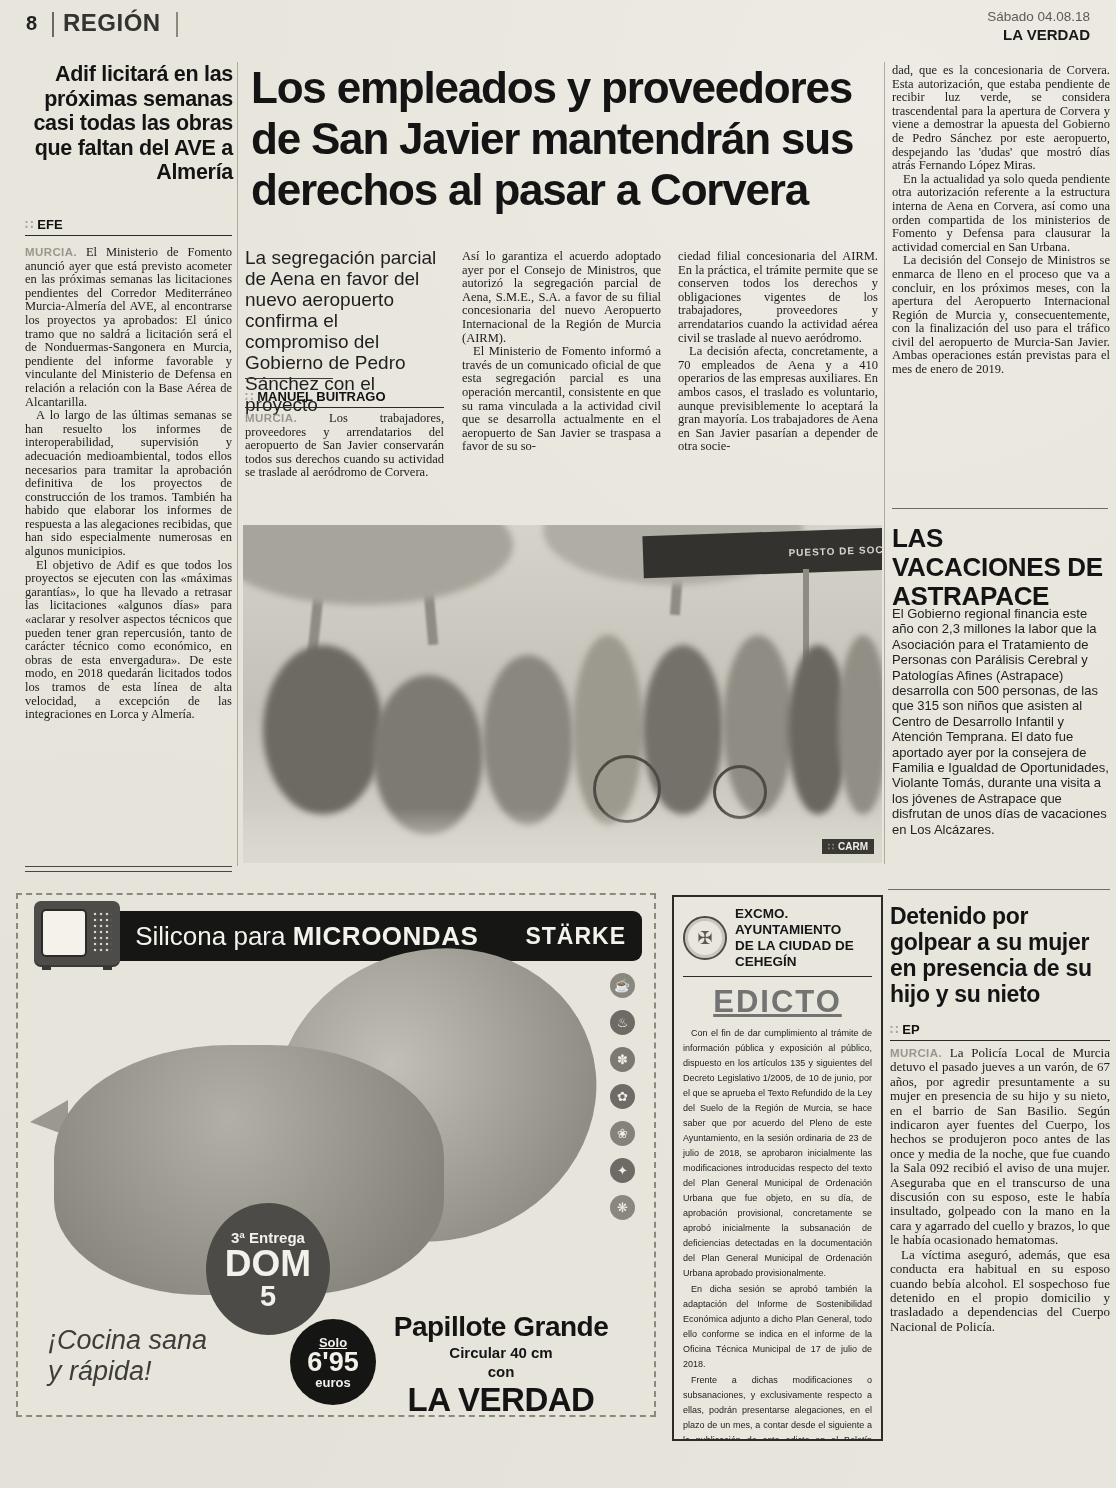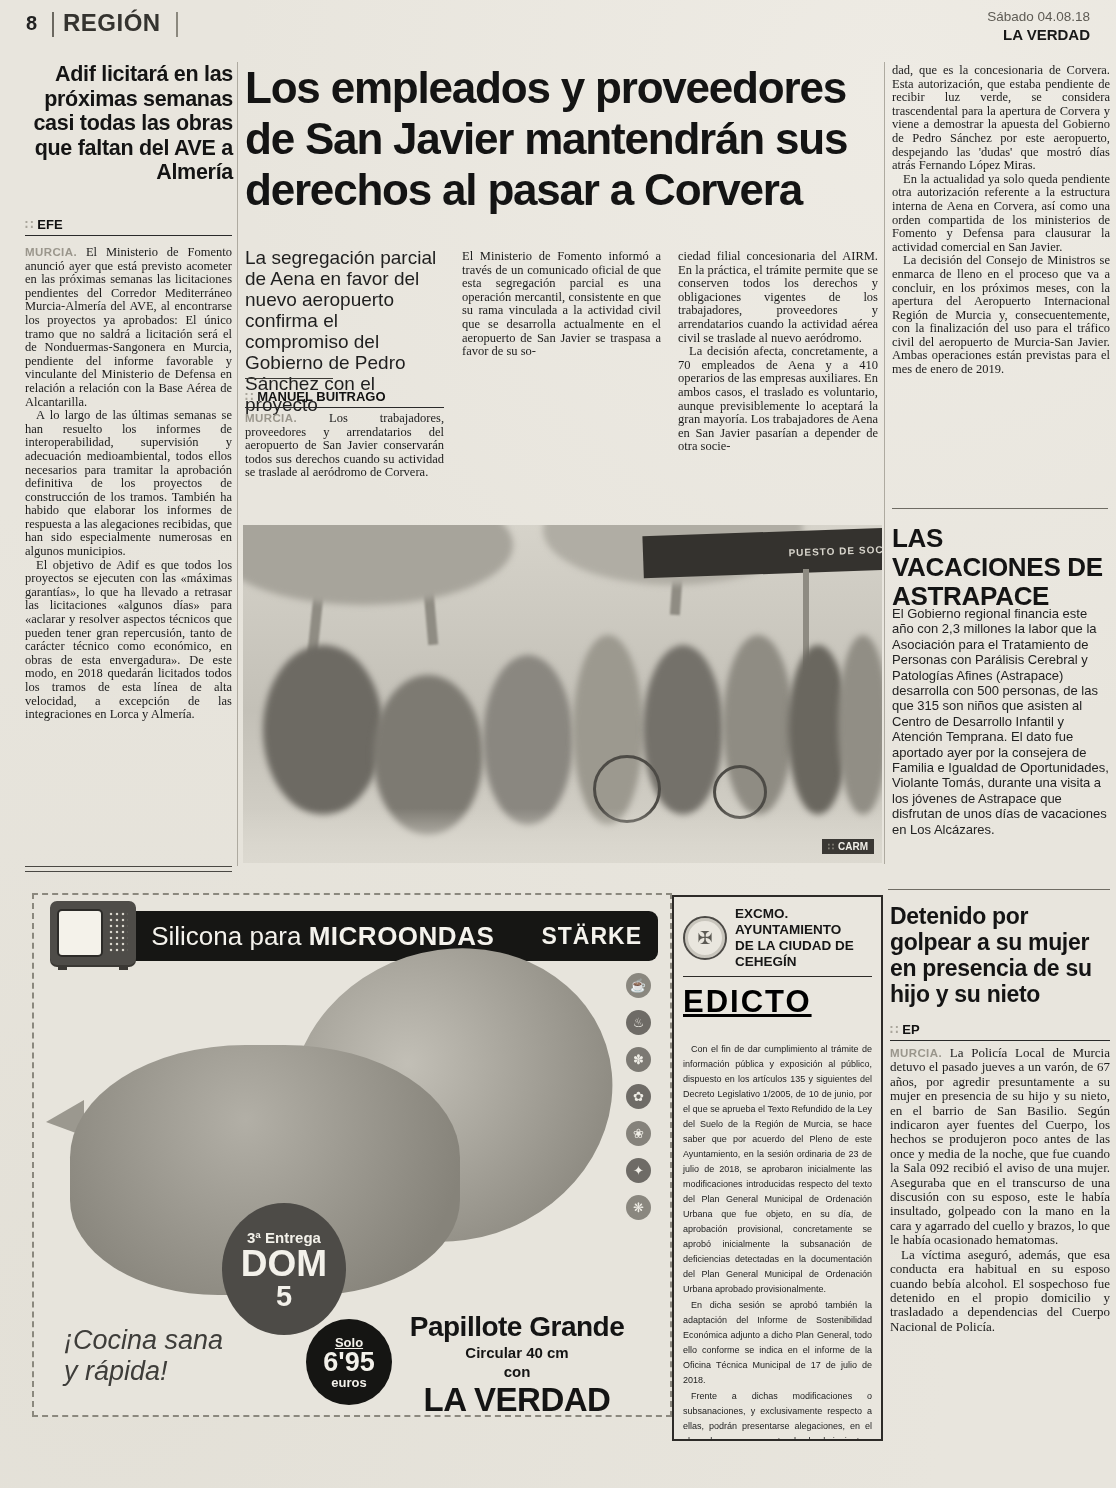--- a/index.html
+++ b/index.html
@@ -59,22 +59,22 @@
                   font-family:"Liberation Sans",sans-serif; display:flex; flex-direction:column; align-items:center; justify-content:center; }
   .tagline { font-family:"Liberation Sans",sans-serif; font-style:italic; font-weight:500; font-size:27px; line-height:31px; color:#3e3d3a; }
   .product { text-align:center; font-family:"Liberation Sans",sans-serif; color:#141414; }
 
   
   .edicto { border:2px solid #2d2b28; background:#e9e6de; padding:9px 9px; box-sizing:border-box; font-family:"Liberation Sans",sans-serif; overflow:hidden; }
   .edicto-head { display:flex; align-items:center; gap:8px; }
   .seal { width:40px; height:40px; border-radius:50%; border:2px solid #4b4945; display:flex; align-items:center; justify-content:center;
           color:#5b5953; font-size:18px; box-shadow:inset 0 0 0 3px #c9c6bd; flex:0 0 auto; }
   .edicto-org { font-weight:bold; font-size:13.5px; line-height:16px; color:#161616; }
-  .edicto-title { font-weight:bold; font-size:31px; letter-spacing:2px; color:#000000;
-                  text-decoration:underline; margin:7px 0 22px; }
+  .edicto-title { text-align:center; font-weight:bold; font-size:31px; letter-spacing:2px; color:#737373;
+                  text-decoration:underline; margin:7px 0 6px; }
   .edicto-body { font-size:9px; line-height:15px; text-align:justify; color:#222; }
   .edicto-body p { margin:0 0 1px; text-indent:8px; }
 </style>
 </head>
 <body>
 
 <div class="sheet">
 
   <div class="abs sans" style="left:26px; top:12px; font-size:20px; font-weight:bold; color:#222;">8</div>
   <div class="abs" style="left:52px; top:12px; width:2px; height:25px; background:#6b6860;"></div>
@@ -89,40 +89,41 @@
   </div>
   <div class="abs body-text" style="left:25px; top:246px; width:207px; height:618px;">
     <p><span class="dateline">MURCIA.</span> <span>El Ministerio de Fomento anunció ayer que está previsto acometer en las próximas semanas las licitaciones pendientes del Corredor Mediterráneo Murcia-Almería del AVE, al encontrarse los proyectos ya aprobados: El único tramo que no saldrá a licitación será el de Nonduermas-Sangonera en Murcia, pendiente del informe favorable y vinculante del Ministerio de Defensa en relación a relación con la Base Aérea de Alcantarilla.</span></p>
     <p>A lo largo de las últimas semanas se han resuelto los informes de interoperabilidad, supervisión y adecuación medioambiental, todos ellos necesarios para tramitar la aprobación definitiva de los proyectos de construcción de los tramos. También ha habido que elaborar los informes de respuesta a las alegaciones recibidas, que han sido especialmente numerosas en algunos municipios.</p>
     <p>El objetivo de Adif es que todos los proyectos se ejecuten con las «máximas garantías», lo que ha llevado a retrasar las licitaciones «algunos días» para «aclarar y resolver aspectos técnicos que pueden tener gran repercusión, tanto de carácter técnico como económico, en obras de esta envergadura». De este modo, en 2018 quedarán licitados todos los tramos de esta línea de alta velocidad, a excepción de las integraciones en Lorca y Almería.</p>
   </div>
   <div class="abs dblrule" style="left:25px; top:866px; width:207px;"></div>
 
   <div class="abs vrule" style="left:237px; top:62px; height:804px;"></div>
 
-  <div class="abs hl hl-main" style="left:245px; top:62px; width:642px;">Los empleados y proveedores de San Javier mantendrán sus derechos al pasar a Corvera</div>
+  <div class="abs hl hl-main" style="left:251px; top:62px; width:642px;">Los empleados y proveedores de San Javier mantendrán sus derechos al pasar a Corvera</div>
   <div class="abs standfirst" style="left:245px; top:247px; width:198px;">La segregación parcial de Aena en favor del nuevo aeropuerto confirma el compromiso del Gobierno de Pedro Sánchez con el proyecto</div>
   <div class="abs" style="left:245px; top:378px; width:88px; height:1px; background:#3c3a36;"></div>
   <div class="abs byline" style="left:245px; top:389px; width:199px;">
     <span class="mark">∷</span><span>MANUEL BUITRAGO</span>
   </div>
   <div class="abs body-text" style="left:245px; top:412px; width:199px; height:110px;">
     <p><span class="dateline">MURCIA.</span> <span>Los trabajadores, proveedores y arrendatarios del aeropuerto de San Javier conservarán todos sus derechos cuando su actividad se traslade al aeródromo de Corvera.</span></p>
   </div>
   <div class="abs body-text" style="left:462px; top:250px; width:199px; height:272px;">
+    <p>Así lo garantiza el acuerdo adoptado ayer por el Consejo de Ministros, que autorizó la segregación parcial de Aena, S.M.E., S.A. a favor de su filial concesionaria del nuevo Aeropuerto Internacional de la Región de Murcia (AIRM).</p>
     <p>El Ministerio de Fomento informó a través de un comunicado oficial de que esta segregación parcial es una operación mercantil, consistente en que su rama vinculada a la actividad civil que se desarrolla actualmente en el aeropuerto de San Javier se traspasa a favor de su so-</p>
   </div>
   <div class="abs body-text" style="left:678px; top:250px; width:200px; height:272px;">
     <p>ciedad filial concesionaria del AIRM. En la práctica, el trámite permite que se conserven todos los derechos y obligaciones vigentes de los trabajadores, proveedores y arrendatarios cuando la actividad aérea civil se traslade al nuevo aeródromo.</p>
     <p>La decisión afecta, concretamente, a 70 empleados de Aena y a 410 operarios de las empresas auxiliares. En ambos casos, el traslado es voluntario, aunque previsiblemente lo aceptará la gran mayoría. Los trabajadores de Aena en San Javier pasarían a depender de otra socie-</p>
   </div>
   <div class="abs vrule" style="left:884px; top:62px; height:802px;"></div>
   <div class="abs body-text" style="left:892px; top:64px; width:218px; height:440px;">
     <p>dad, que es la concesionaria de Corvera. Esta autorización, que estaba pendiente de recibir luz verde, se considera trascendental para la apertura de Corvera y viene a demostrar la apuesta del Gobierno de Pedro Sánchez por este aeropuerto, despejando las 'dudas' que mostró días atrás Fernando López Miras.</p>
-    <p>En la actualidad ya solo queda pendiente otra autorización referente a la estructura interna de Aena en Corvera, así como una orden compartida de los ministerios de Fomento y Defensa para clausurar la actividad comercial en San Javier.</p>
+    <p>En la actualidad ya solo queda pendiente otra autorización referente a la estructura interna de Aena en Corvera, así como una orden compartida de los ministerios de Fomento y Defensa para clausurar la actividad comercial en San Urbana.</p>
     <p>La decisión del Consejo de Ministros se enmarca de lleno en el proceso que va a concluir, en los próximos meses, con la apertura del Aeropuerto Internacional Región de Murcia y, consecuentemente, con la finalización del uso para el tráfico civil del aeropuerto de Murcia-San Javier. Ambas operaciones están previstas para el mes de enero de 2019.</p>
   </div>
   <div class="abs hrule" style="left:892px; top:508px; width:216px;"></div>
 
   <div class="abs photo halftone" style="left:243px; top:525px; width:639px; height:338px;">
     <div class="trunk" style="left:70px; top:0; height:150px; transform:rotate(6deg);"></div>
     <div class="trunk" style="left:180px; top:0; height:120px; transform:rotate(-5deg);"></div>
     <div class="trunk" style="left:430px; top:0; height:90px; transform:rotate(4deg);"></div>
     <div class="blob" style="left:-30px; top:-40px; width:300px; height:120px; background:#a7a49b;"></div>
     <div class="blob" style="left:300px; top:-50px; width:260px; height:110px; background:#b0ada4;"></div>
@@ -143,21 +144,21 @@
     <div style="position:absolute; left:0; bottom:0; width:100%; height:55px; background:linear-gradient(rgba(0,0,0,0), #dcd9d0);"></div>
     <div class="credit">
       <span class="mark" style="color:#8b887e;">∷</span><span>CARM</span>
     </div>
   </div>
 
   <div class="abs hl" style="left:892px; top:524px; width:220px; font-size:26px; line-height:29px; letter-spacing:-0.3px;">LAS VACACIONES DE ASTRAPACE</div>
   <div class="abs caption-text" style="left:892px; top:606px; width:220px; height:262px;">El Gobierno regional financia este año con 2,3 millones la labor que la Asociación para el Tratamiento de Personas con Parálisis Cerebral y Patologías Afines (Astrapace) desarrolla con 500 personas, de las que 315 son niños que asisten al Centro de Desarrollo Infantil y Atención Temprana. El dato fue aportado ayer por la consejera de Familia e Igualdad de Oportunidades, Violante Tomás, durante una visita a los jóvenes de Astrapace que disfrutan de unos días de vacaciones en Los Alcázares.</div>
   <div class="abs hrule" style="left:888px; top:889px; width:222px;"></div>
 
-  <div class="abs ad" style="left:32px; top:893px; width:636px; height:520px;">
+  <div class="abs ad" style="left:16px; top:893px; width:636px; height:520px;">
     <div class="ad-bar" style="left:70px; top:16px; right:12px; height:50px;">
       <div class="ad-bar-text">
         <span>Silicona para</span>
         <b style="letter-spacing:0.5px;">MICROONDAS</b>
       </div>
       <div class="ad-brand">STÄRKE</div>
     </div>
     <div class="mw" style="left:16px; top:6px; width:86px; height:64px;">
       <div class="mw-screen"></div>
       <div class="mw-panel"></div>

